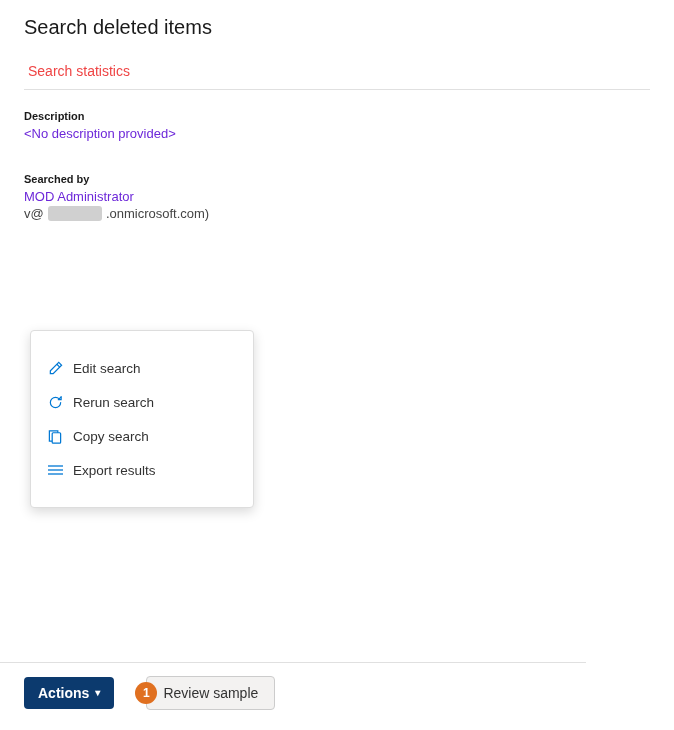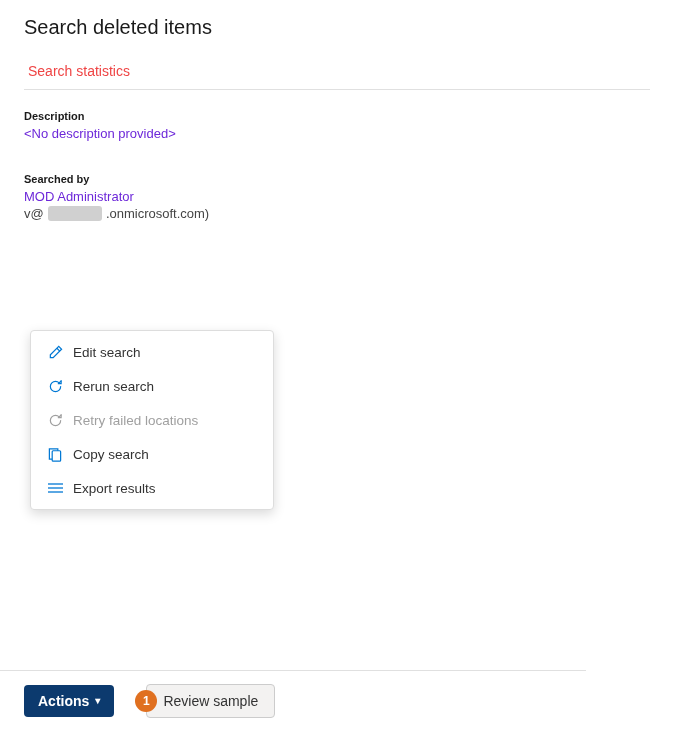--- a/index.html
+++ b/index.html
@@ -78,27 +78,27 @@
       color: transparent;
       border-radius: 3px;
       font-size: 13px;
       user-select: none;
     }
 
     .dropdown-menu {
       position: absolute;
       top: 330px;
       left: 30px;
-      width: 244px;
+      width: 224px;
       background: #fff;
       border: 1px solid #ddd;
       border-radius: 4px;
       box-shadow: 0 4px 12px rgba(0,0,0,0.15);
       z-index: 100;
-      padding: 4px 0;
+      padding: 20px 0;
     }
 
     .menu-item {
       display: flex;
       align-items: center;
       padding: 9px 16px;
       cursor: pointer;
       font-size: 13.5px;
       color: #333;
       gap: 10px;
@@ -266,29 +266,20 @@
     <div class="menu-item">
       <span class="menu-icon">
         <svg width="15" height="15" viewBox="0 0 16 16" fill="none">
           <path d="M13.5 8A5.5 5.5 0 1 1 8 2.5c1.5 0 2.9.6 3.9 1.6L14 2" stroke="#0078d4" stroke-width="1.3" fill="none" stroke-linecap="round"></path>
           <path d="M14 2v3h-3" stroke="#0078d4" stroke-width="1.3" fill="none" stroke-linecap="round"></path>
         </svg>
       </span>
       <span>Rerun search</span>
     </div>
 
-    <div class="menu-item disabled">
-      <span class="menu-icon">
-        <svg width="15" height="15" viewBox="0 0 16 16" fill="none">
-          <path d="M13.5 8A5.5 5.5 0 1 1 8 2.5c1.5 0 2.9.6 3.9 1.6L14 2" stroke="#a0a0a0" stroke-width="1.3" fill="none" stroke-linecap="round"></path>
-          <path d="M14 2v3h-3" stroke="#a0a0a0" stroke-width="1.3" fill="none" stroke-linecap="round"></path>
-        </svg>
-      </span>
-      <span>Retry failed locations</span>
-    </div>
 
 
     <div class="menu-item">
       <span class="menu-icon">
         <svg width="14" height="15" viewBox="0 0 14 16" fill="none">
           <rect x="4" y="4" width="9" height="11" rx="1" stroke="#0078d4" stroke-width="1.3" fill="none"></rect>
           <path d="M10 4V2H1v11h3" stroke="#0078d4" stroke-width="1.3" fill="none"></path>
         </svg>
       </span>
       <span>Copy search</span>
@@ -301,21 +292,21 @@
           <line x1="0" y1="6" x2="15" y2="6" stroke="#0078d4" stroke-width="1.3"></line>
           <line x1="0" y1="10" x2="15" y2="10" stroke="#0078d4" stroke-width="1.3"></line>
         </svg>
       </span>
       <span>Export results</span>
     </div>
 
 
   </div>
 
-  <div class="bottom-bar" style="position:fixed; bottom:0; left:0; width:586px;">
+  <div class="bottom-bar" style="position:fixed; bottom:8px; left:0; width:586px;">
     <button class="actions-button">
       <span>Actions</span>
       <span class="actions-chevron">▾</span>
     </button>
     <button class="review-sample-button" style="position:relative; margin-left:20px;">
       <span class="review-badge">1</span>
       <span>Review sample</span>
     </button>
   </div>
 

